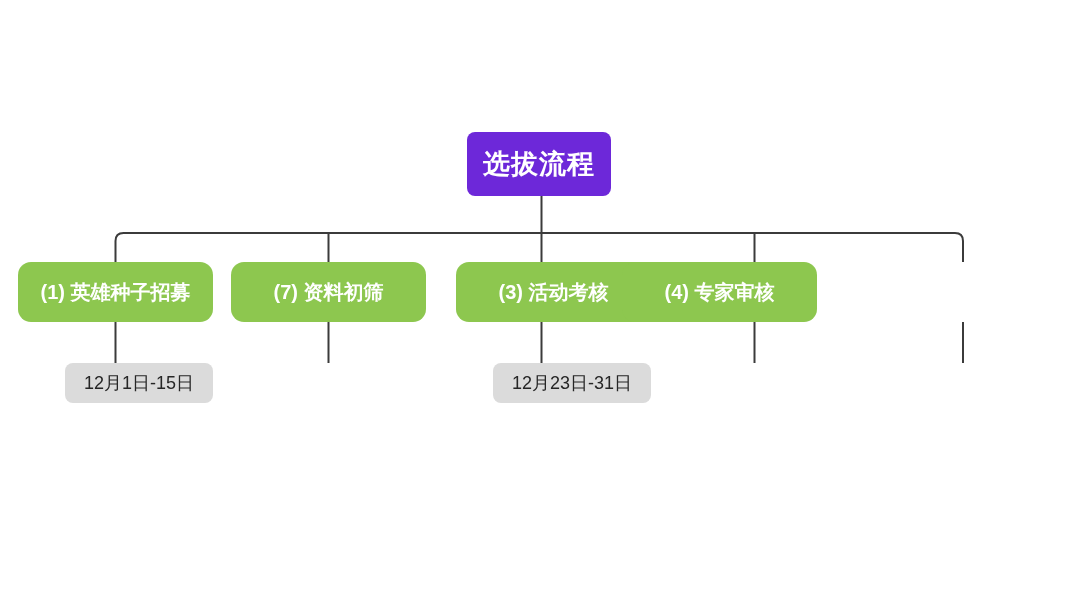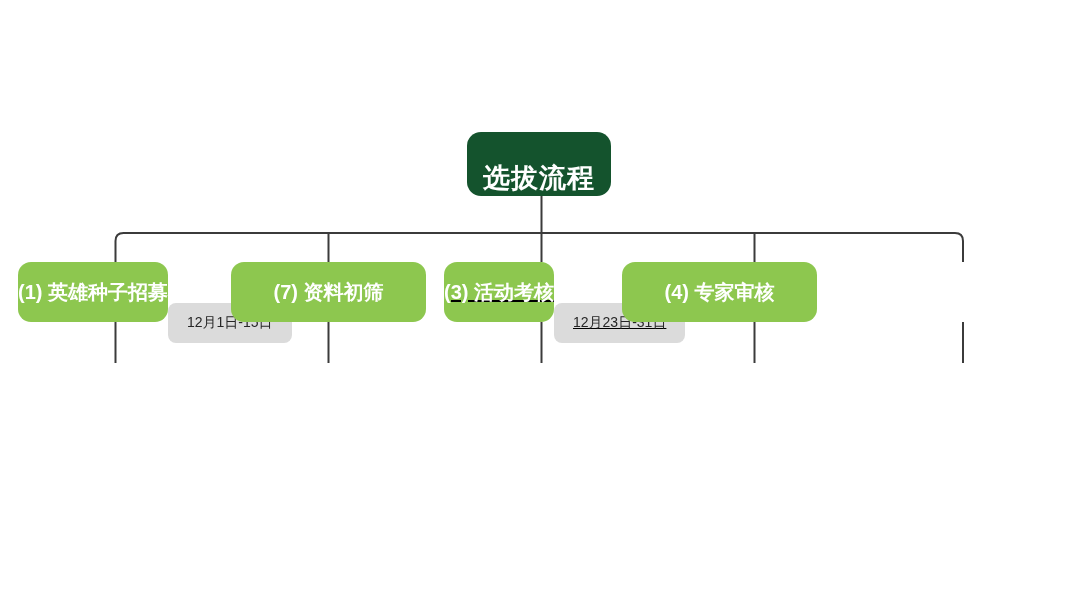--- a/index.html
+++ b/index.html
@@ -12,53 +12,53 @@
     position: absolute; left: 0; top: 0;
     width: 1080px; height: 608px; background: #ffffff;
   }
   .connectors {
     position: absolute; left: 0; top: 0; width: 1080px; height: 608px;
     pointer-events: none;
   }
   .root-node {
     position: absolute; left: 467px; top: 132px;
     width: 144px; height: 64px;
-    background: #14532d;
-    border-radius: 14px;
-    display: flex; align-items: flex-end; justify-content: center;
+    background: #6d28d9;
+    border-radius: 8px;
+    display: flex; align-items: center; justify-content: center;
     color: #ffffff; font-size: 27px; font-weight: bold;
     letter-spacing: 1px;
     z-index: 2;
   }
   .col {
     position: absolute; top: 262px; width: 195px;
-    display: flex; flex-direction: row; align-items: flex-start;
+    display: flex; flex-direction: column; align-items: flex-end;
     z-index: 2;
   }
   .col-1 { left: 18px; }
   .col-2 { left: 231px; }
-  .col-3 { left: 444px; text-decoration: underline; }
+  .col-3 { left: 456px; }
   .col-4 { left: 622px; }
   .col-5 { left: 870px; }
   .step-box {
     width: 195px; height: 60px;
     background: #8dc74f;
     border-radius: 13px;
     display: flex; align-items: center; justify-content: center;
     color: #ffffff; font-size: 20px; font-weight: bold;
     white-space: nowrap;
   }
   .date-pill {
     margin-top: 41px;
     height: 40px;
     background: #dbdbdb;
     border-radius: 8px;
     display: flex; align-items: center; justify-content: center;
     padding: 0 19px;
-    color: #262626; font-size: 14px; font-weight: 500;
+    color: #262626; font-size: 18px; font-weight: 500;
     white-space: nowrap;
   }
 </style>
 </head>
 <body>
 
 <div class="canvas">
 
   <svg class="connectors" width="1080" height="608" viewBox="0 0 1080 608">
 

